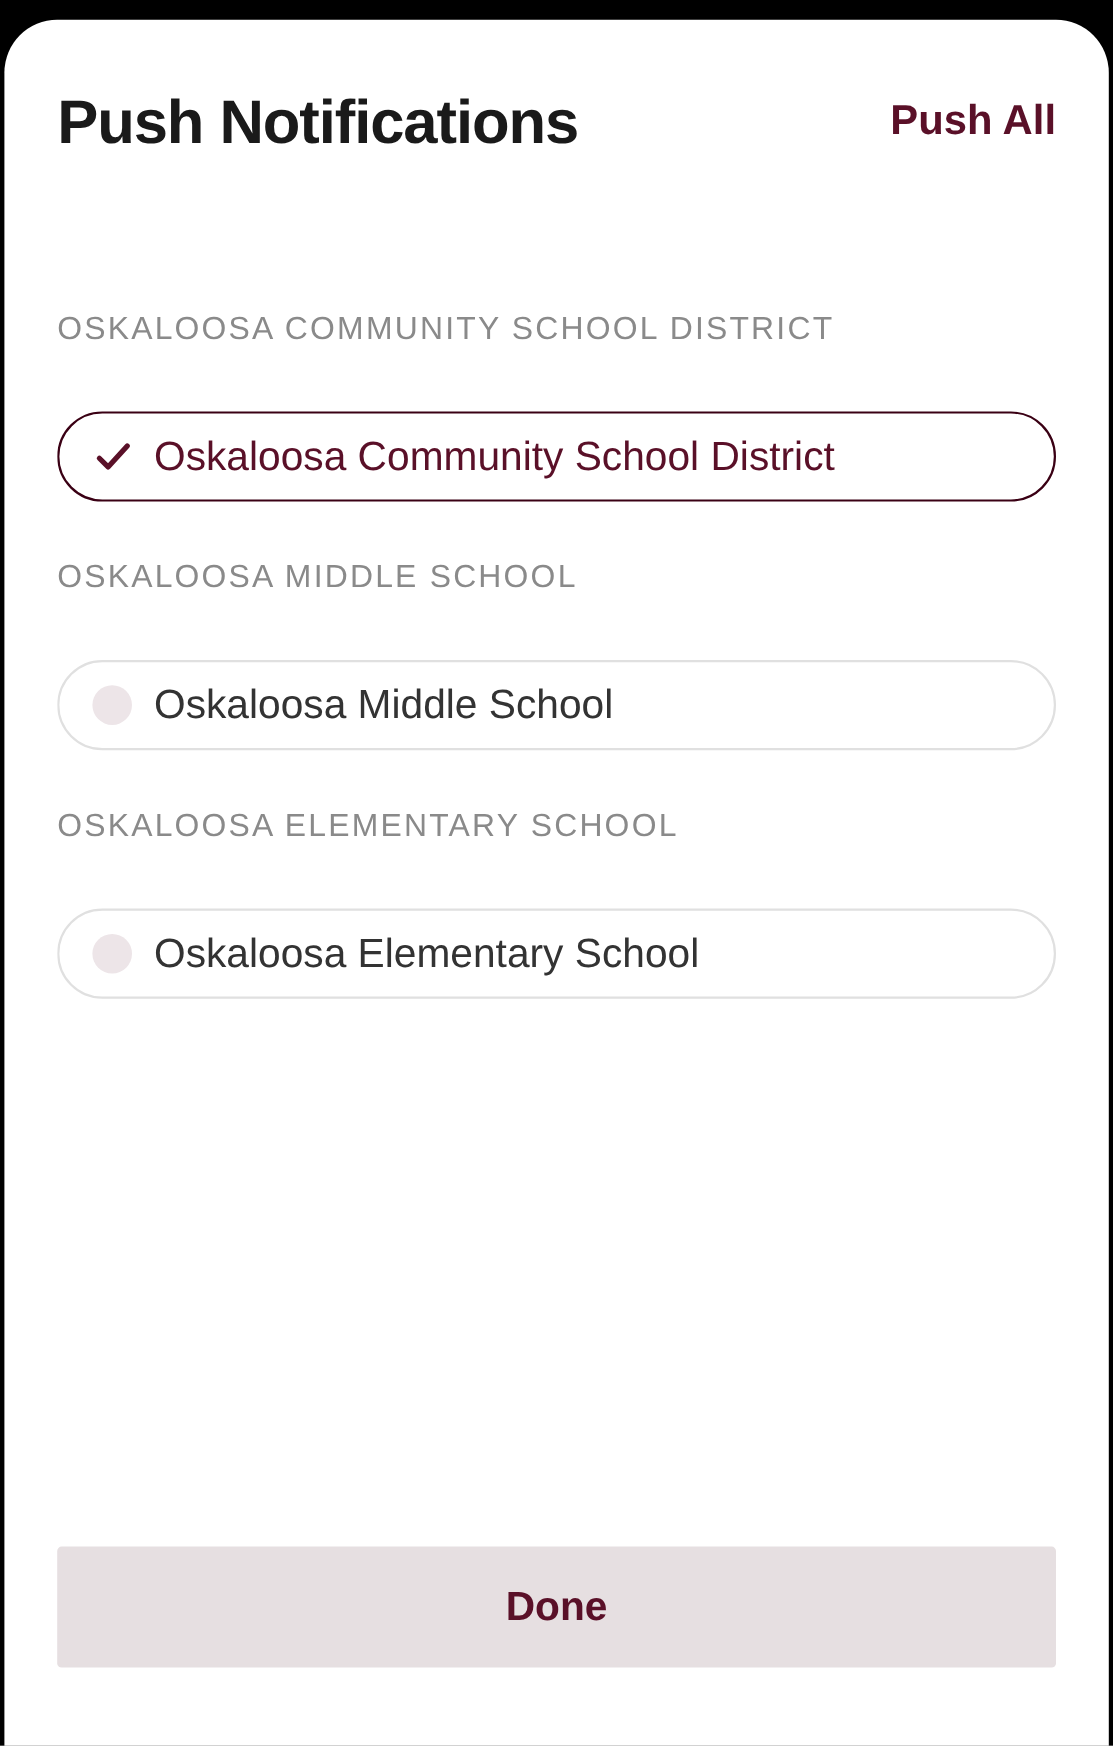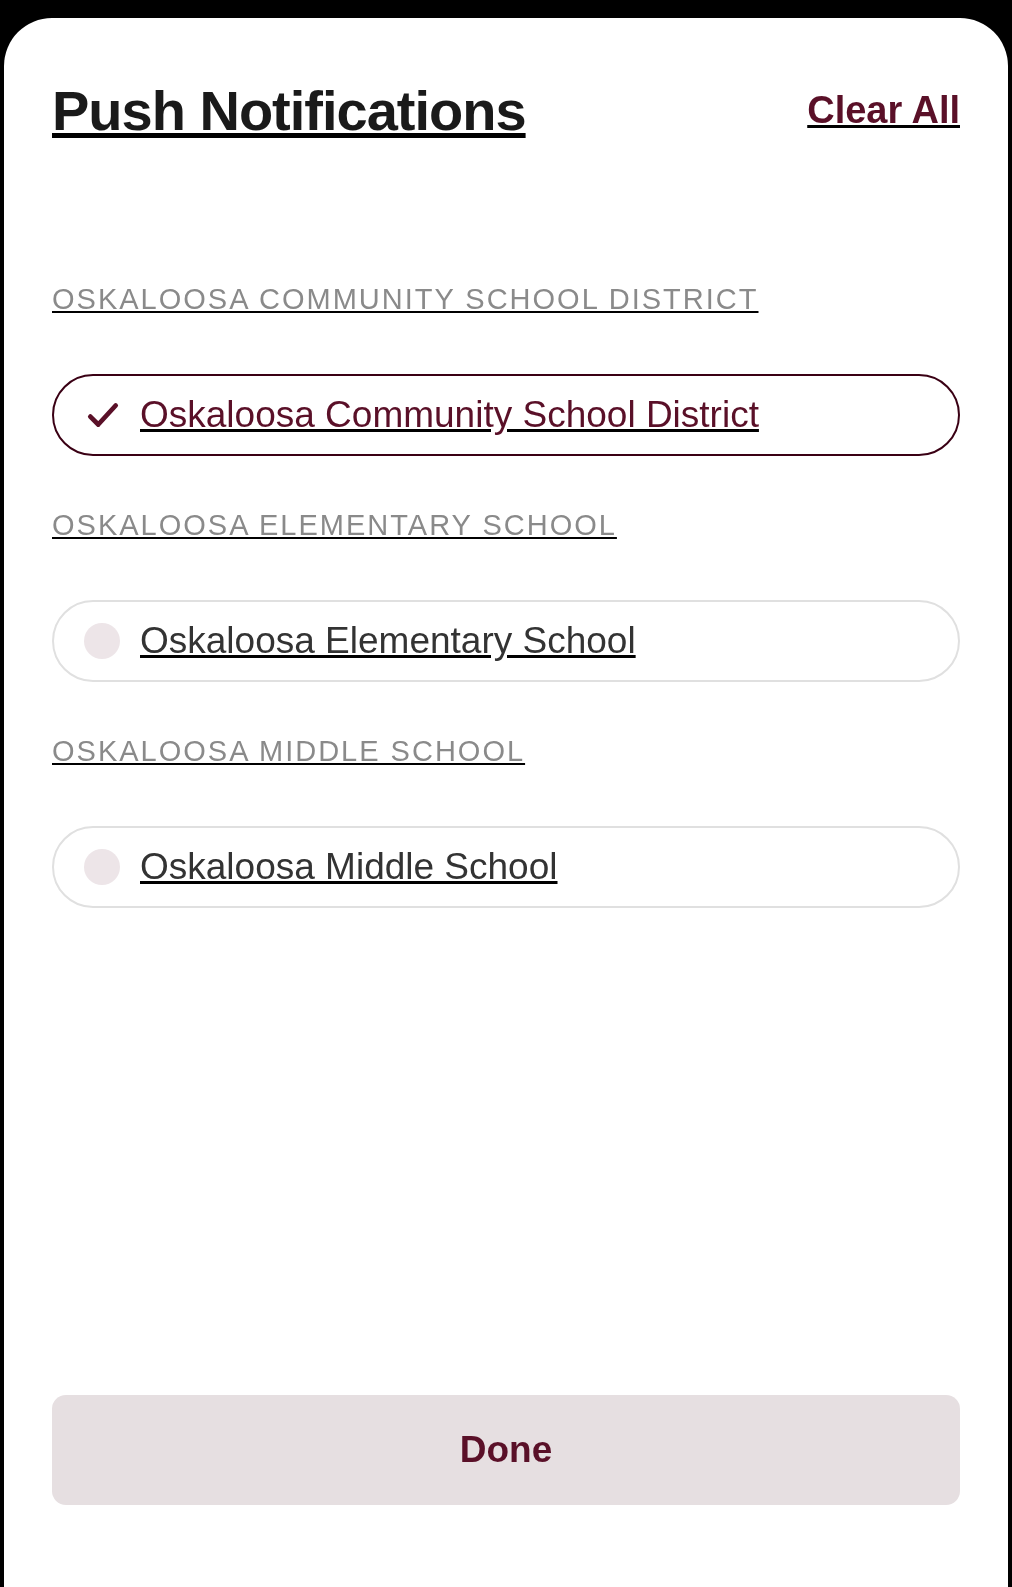--- a/index.html
+++ b/index.html
@@ -18,24 +18,23 @@
     }
     
     .modal {
       position: absolute;
       top: 18px;
       left: 4px;
       right: 4px;
       bottom: 0;
       background: #fff;
       border-radius: 48px 48px 0 0;
-      padding: 60px 48px 12px 48px;
+      padding: 60px 48px 1px 48px;
       display: flex;
       flex-direction: column;
-      text-decoration: underline;
     }
     
     .header {
       display: flex;
       justify-content: space-between;
       align-items: center;
       margin-bottom: 140px;
     }
     
     .title {
@@ -137,70 +136,70 @@
     }
     
     .footer {
       padding: 30px 0 70px 0;
     }
     
     .done-button {
       width: 100%;
       background: #e6dfe1;
       border: none;
-      border-radius: 14px;
+      border-radius: 4px;
       padding: 34px;
       font-size: 37px;
       font-weight: 600;
       color: #5a1028;
       cursor: pointer;
     }
   </style>
 </head>
 <body>
 
 <div class="modal">
   <div class="header">
     <h1 class="title">Push Notifications</h1>
-    <span class="clear-all">Clear All</span>
+    <span class="clear-all">Push All</span>
   </div>
 
   <div class="content">
 
     <div class="section">
       <div class="section-header">OSKALOOSA COMMUNITY SCHOOL DISTRICT</div>
       <div class="option selected">
         <span class="check-icon">
           <svg viewBox="0 0 24 24" fill="none" stroke="#5a1028" stroke-width="3" stroke-linecap="round" stroke-linejoin="round">
             <polyline points="4 13 9 18 20 6"></polyline>
           </svg>
         </span>
 
         <span class="option-label">Oskaloosa Community School District</span>
       </div>
     </div>
 
     <div class="section">
+      <div class="section-header">OSKALOOSA MIDDLE SCHOOL</div>
+      <div class="option">
+
+        <span class="option-icon"></span>
+        <span class="option-label">Oskaloosa Middle School</span>
+      </div>
+    </div>
+
+    <div class="section">
       <div class="section-header">OSKALOOSA ELEMENTARY SCHOOL</div>
       <div class="option">
 
         <span class="option-icon"></span>
         <span class="option-label">Oskaloosa Elementary School</span>
       </div>
     </div>
 
-    <div class="section">
-      <div class="section-header">OSKALOOSA MIDDLE SCHOOL</div>
-      <div class="option">
-
-        <span class="option-icon"></span>
-        <span class="option-label">Oskaloosa Middle School</span>
-      </div>
-    </div>
-
 
     <div class="fade-overlay"></div>
   </div>
 
   <div class="footer">
     <button class="done-button">Done</button>
   </div>
 </div>
 
 </body></html>

